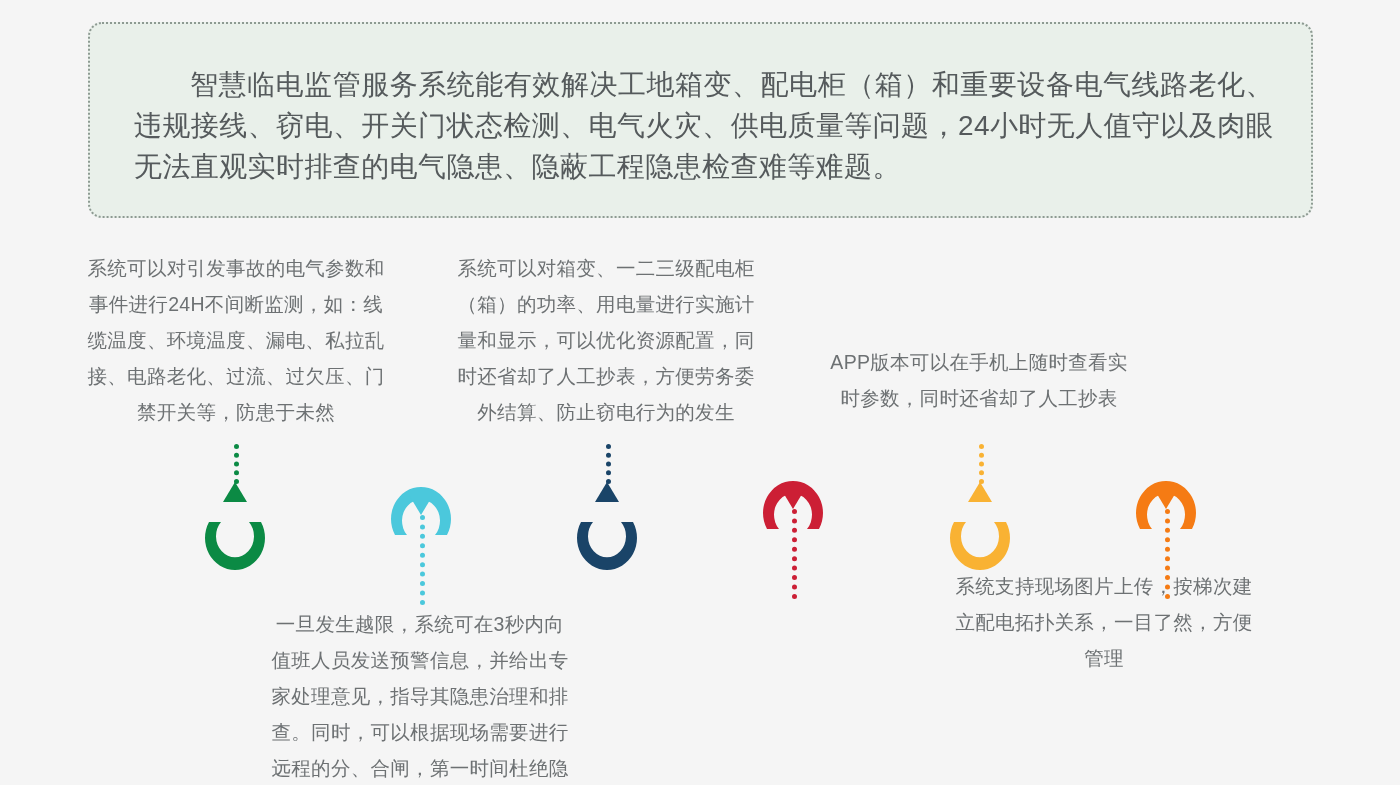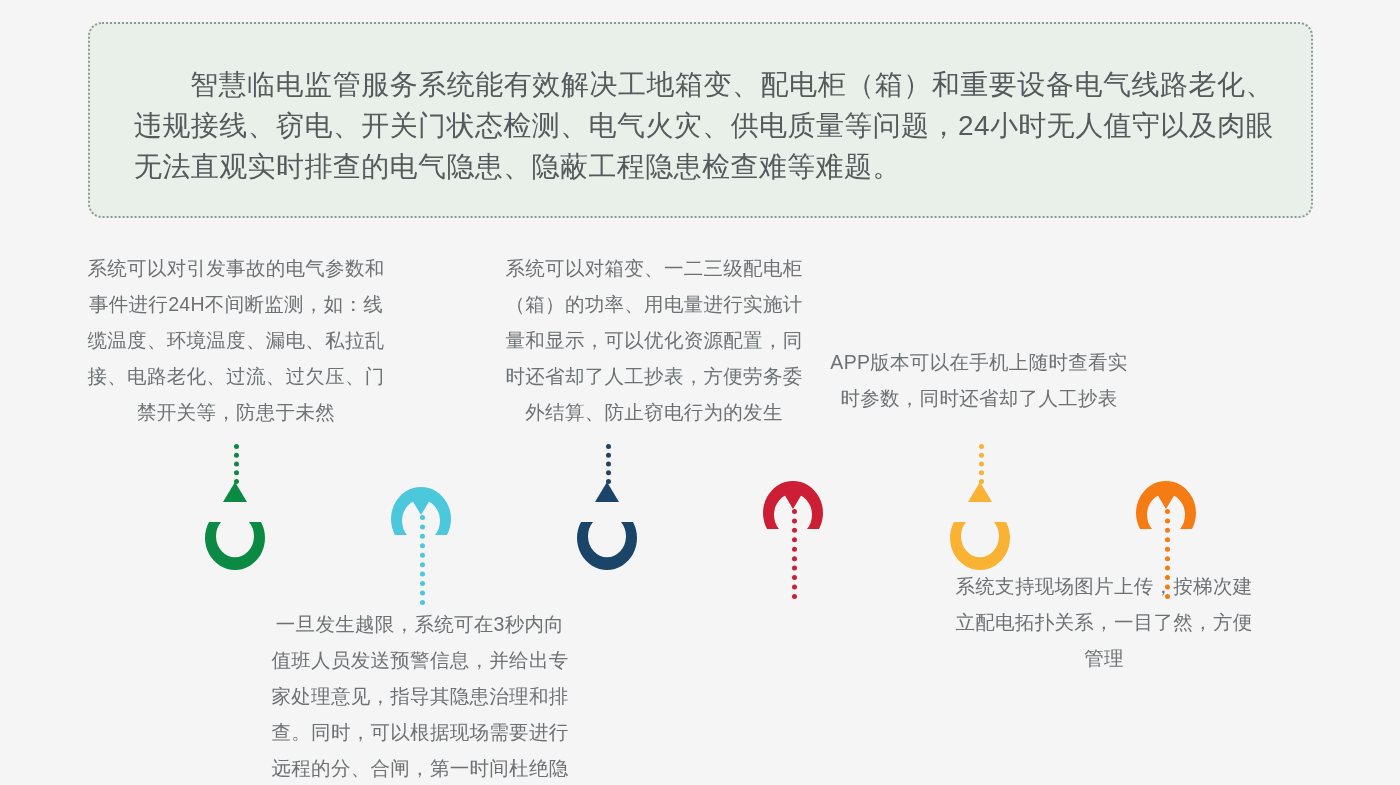--- a/index.html
+++ b/index.html
@@ -46,21 +46,21 @@
   .blurb {
     position: absolute;
     color: #6d7173;
     font-size: 19.5px;
     line-height: 36px;
     letter-spacing: 0.3px;
     white-space: pre-wrap;
     text-align: center;
   }
   #blurb-1 { left: 86px;   top: 250px; width: 300px; }
-  #blurb-2 { left: 456px;  top: 250px; width: 300px; margin-left: 48px; }
+  #blurb-2 { left: 456px;  top: 250px; width: 300px; }
   #blurb-3 { left: 828px;  top: 344px; width: 302px; }
   #blurb-4 { left: 266px;  top: 568px; width: 308px; margin-top: 38px; }
   #blurb-5 { left: 640px;  top: 568px; width: 305px; }
   #blurb-6 { left: 954px; top: 568px; width: 300px; }
 
   
   .icon-unit {
     position: absolute;
     width: 96px;
     height: 300px;

